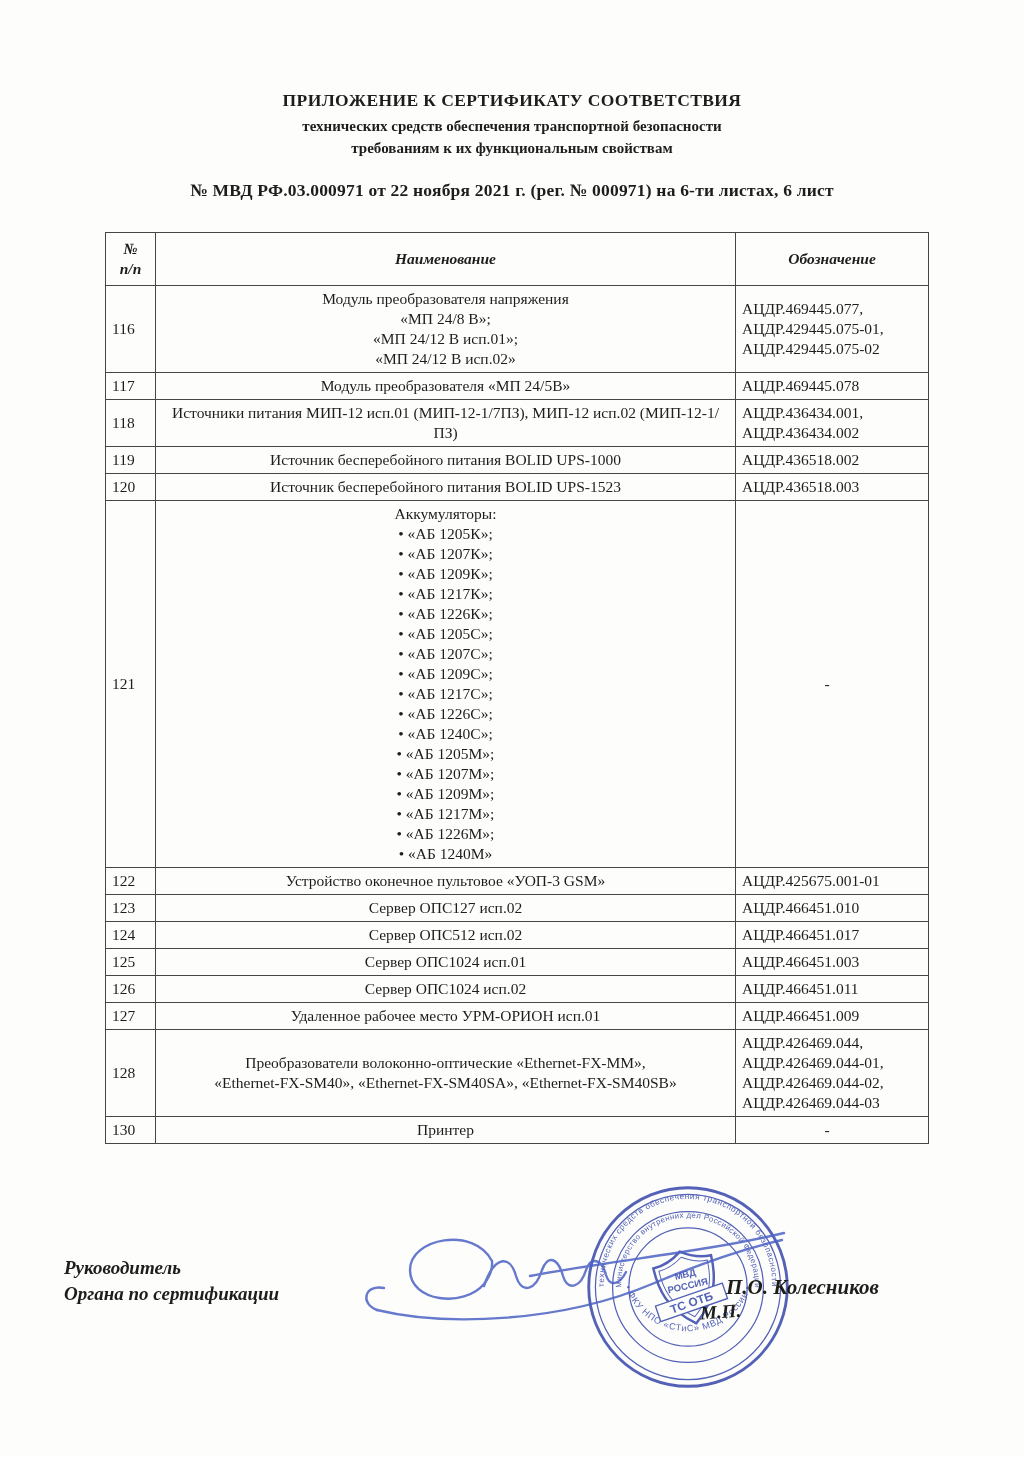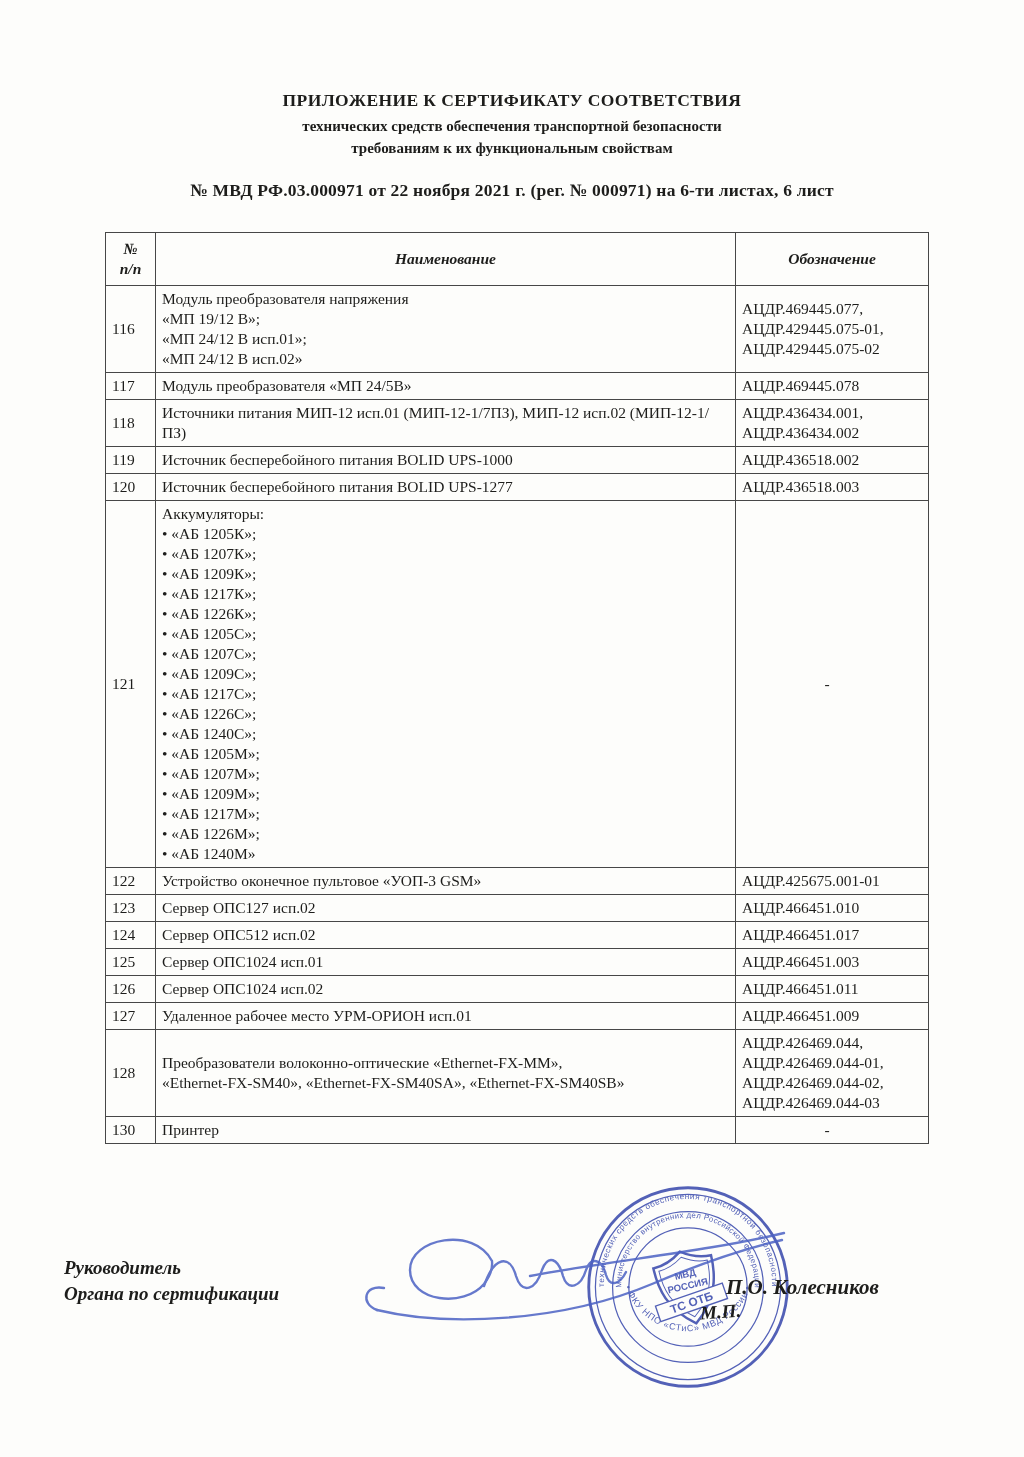--- a/index.html
+++ b/index.html
@@ -40,21 +40,21 @@
   table.items th,table.items td{
     border:1px solid var(--border);
     padding:3px 6px;
     vertical-align:middle;
   }
   table.items th{
     font-weight:bold;font-style:italic;text-align:center;
     padding:4px 6px;height:44px;
   }
   td.cell-num{text-align:left;}
-  td.cell-name{text-align:left;padding-left:10px;}
+  td.cell-name{text-align:center;padding-left:10px;}
   td.cell-des{text-align:left;padding-left:10px;}
   td.cell-des .dash{text-align:center;padding-right:10px;}
   
   .signer-role{
     position:absolute;left:64px;top:1255px;
     font-size:19px;font-weight:bold;font-style:italic;line-height:26px;
   }
   .signer-name{
     position:absolute;left:726px;top:1275px;
     font-size:21px;font-weight:bold;font-style:italic;z-index:4;
@@ -94,21 +94,21 @@
         </th>
         <th>Наименование</th>
         <th>Обозначение</th>
       </tr>
     </thead>
     <tbody id="rows">
         <tr>
           <td class="cell-num">116</td>
           <td class="cell-name">
             <div>Модуль преобразователя напряжения</div>
-            <div>«МП 19/12 В»;</div>
+            <div>«МП 24/8 В»;</div>
             <div>«МП 24/12 В исп.01»;</div>
             <div>«МП 24/12 В исп.02»</div>
           </td>
           <td class="cell-des">
             <div>АЦДР.469445.077,</div>
             <div>АЦДР.429445.075-01,</div>
             <div>АЦДР.429445.075-02</div>
           </td>
         </tr>
         <tr>
@@ -135,21 +135,21 @@
           <td class="cell-name">
             <div>Источник бесперебойного питания BOLID UPS-1000</div>
           </td>
           <td class="cell-des">
             <div>АЦДР.436518.002</div>
           </td>
         </tr>
         <tr>
           <td class="cell-num">120</td>
           <td class="cell-name">
-            <div>Источник бесперебойного питания BOLID UPS-1277</div>
+            <div>Источник бесперебойного питания BOLID UPS-1523</div>
           </td>
           <td class="cell-des">
             <div>АЦДР.436518.003</div>
           </td>
         </tr>
         <tr>
           <td class="cell-num">121</td>
           <td class="cell-name">
             <div>Аккумуляторы:</div>
             <div>• «АБ 1205К»;</div>

